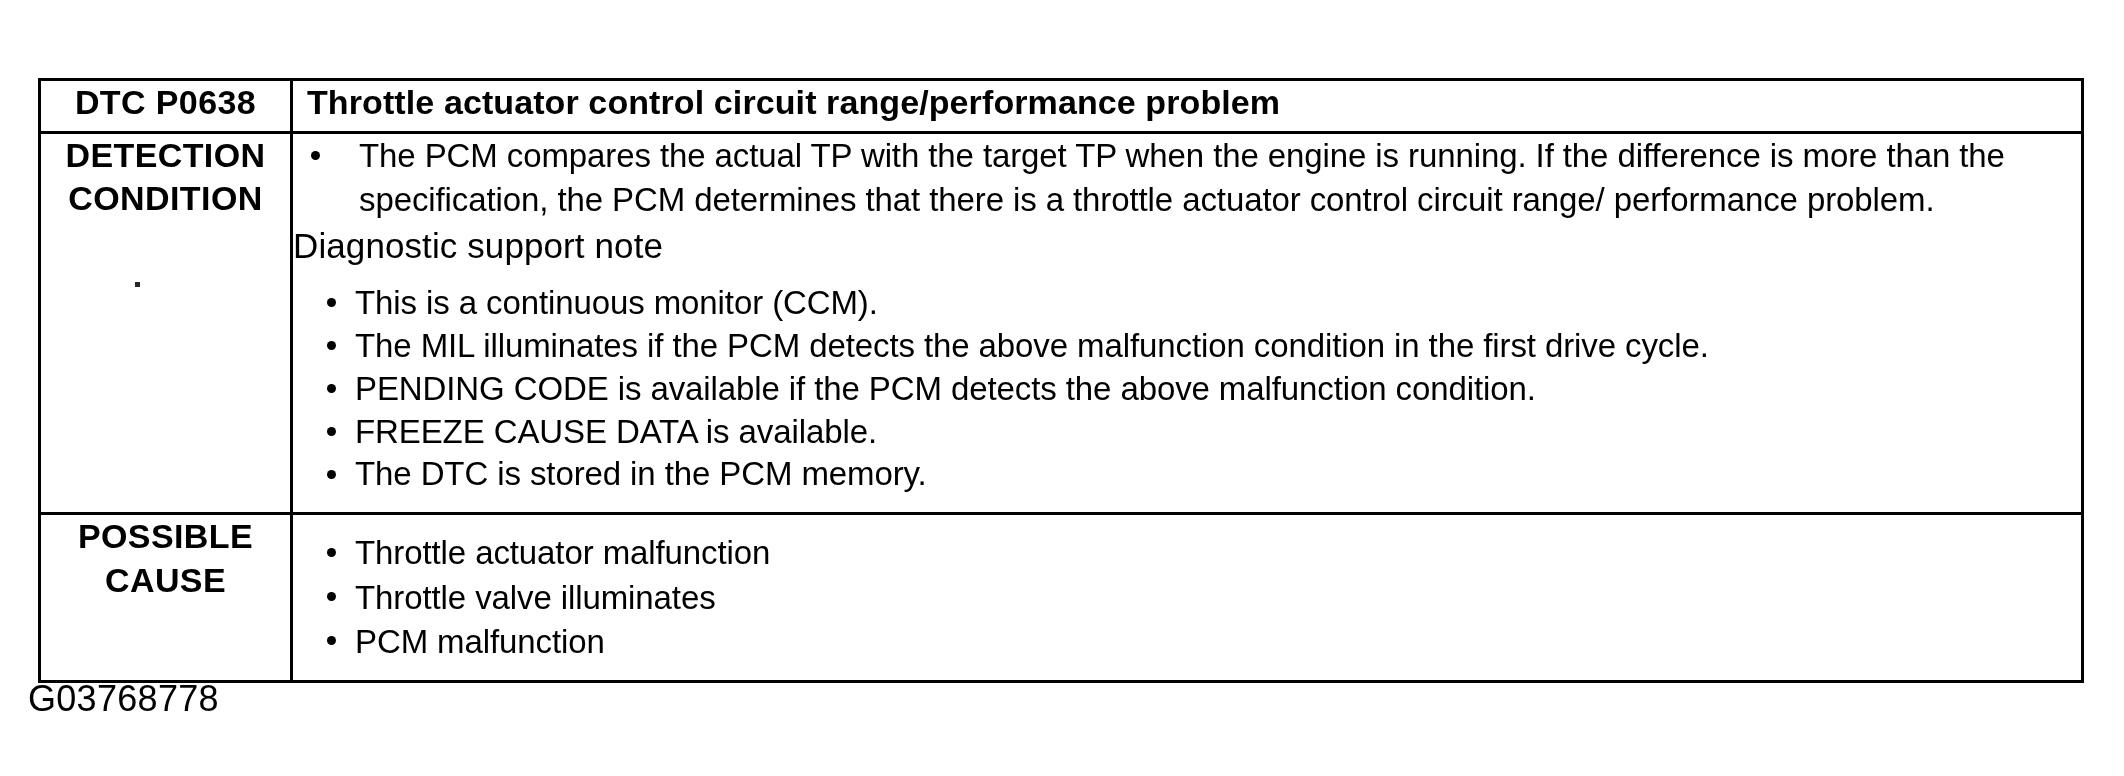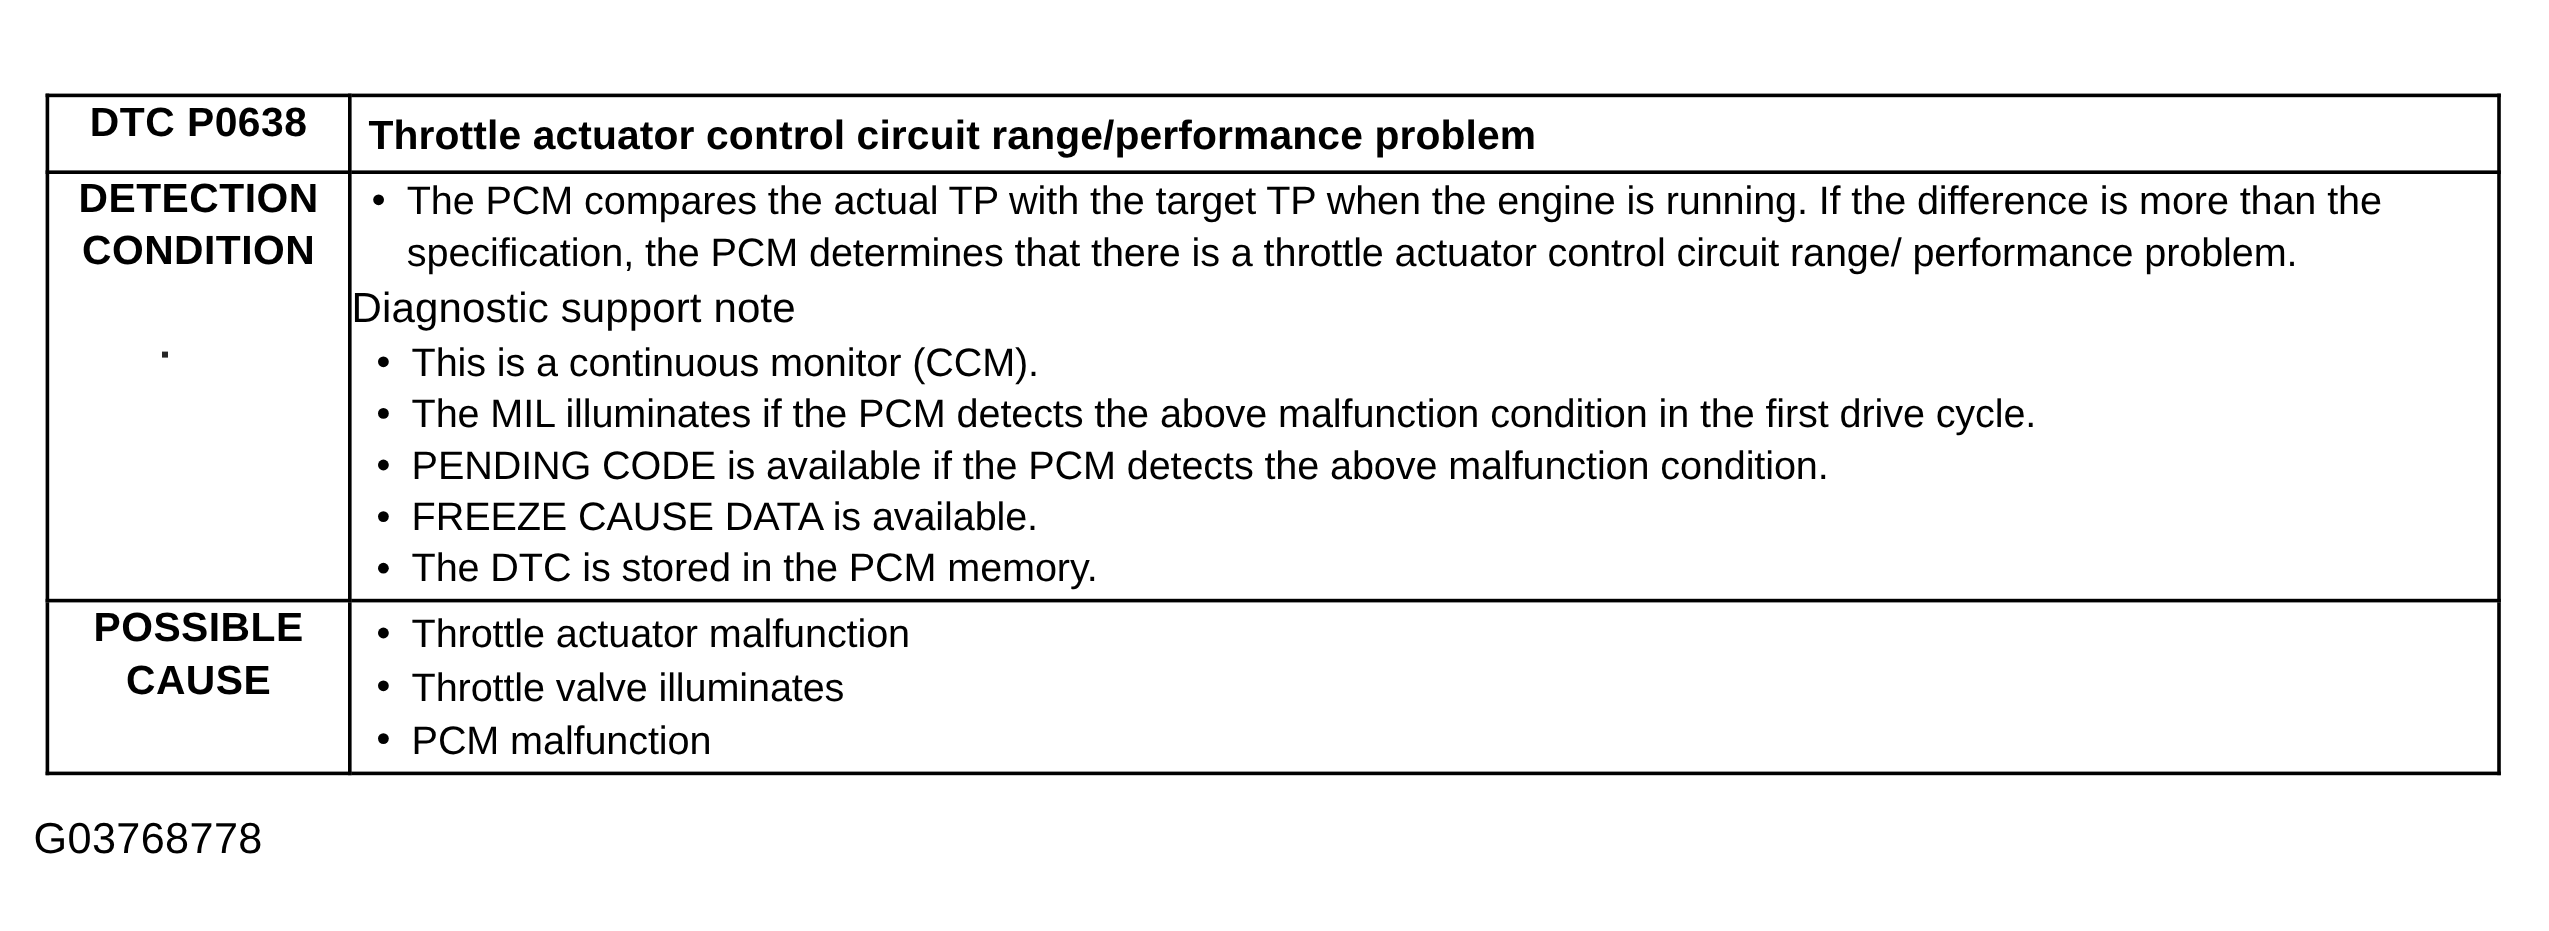--- a/index.html
+++ b/index.html
@@ -51,34 +51,34 @@
     font-stretch: condensed;
   }
   .label-cell .lab-line { display: block; white-space: nowrap; }
 
   
   .row-header .label-cell { font-size: 34px; }
   .header-title {
     font-weight: bold;
     font-size: 34px;
     letter-spacing: 0.1px;
-    padding: 12px 0 8px 14px;
+    padding: 1px 0 8px 14px;
     line-height: 1.2;
     white-space: nowrap;
   }
 
   
   .content-cell {
     padding: 10px 10px 12px 10px;
   }
 
   
   .para-item {
     position: relative;
-    padding-left: 46px;
+    padding-left: 66px;
     font-size: 33px;
     line-height: 1.33;
     letter-spacing: -0.1px;
     margin: 0 0 2px 0;
   }
   .para-item .bullet {
     position: absolute;
     left: 18px;
     top: 0.52em;
     width: 9px;
@@ -90,21 +90,21 @@
   .subhead {
     font-weight: normal;
     font-size: 35px;
     line-height: 1.18;
     margin: 3px 0 4px 0;
     letter-spacing: 0.1px;
   }
 
   ul.bullets {
     list-style: none;
-    margin: 4px;
+    margin: 16px;
     padding: 0;
   }
   ul.bullets li {
     position: relative;
     padding-left: 46px;
     font-size: 33px;
     line-height: 1.30;
     letter-spacing: -0.1px;
     white-space: nowrap;
   }

